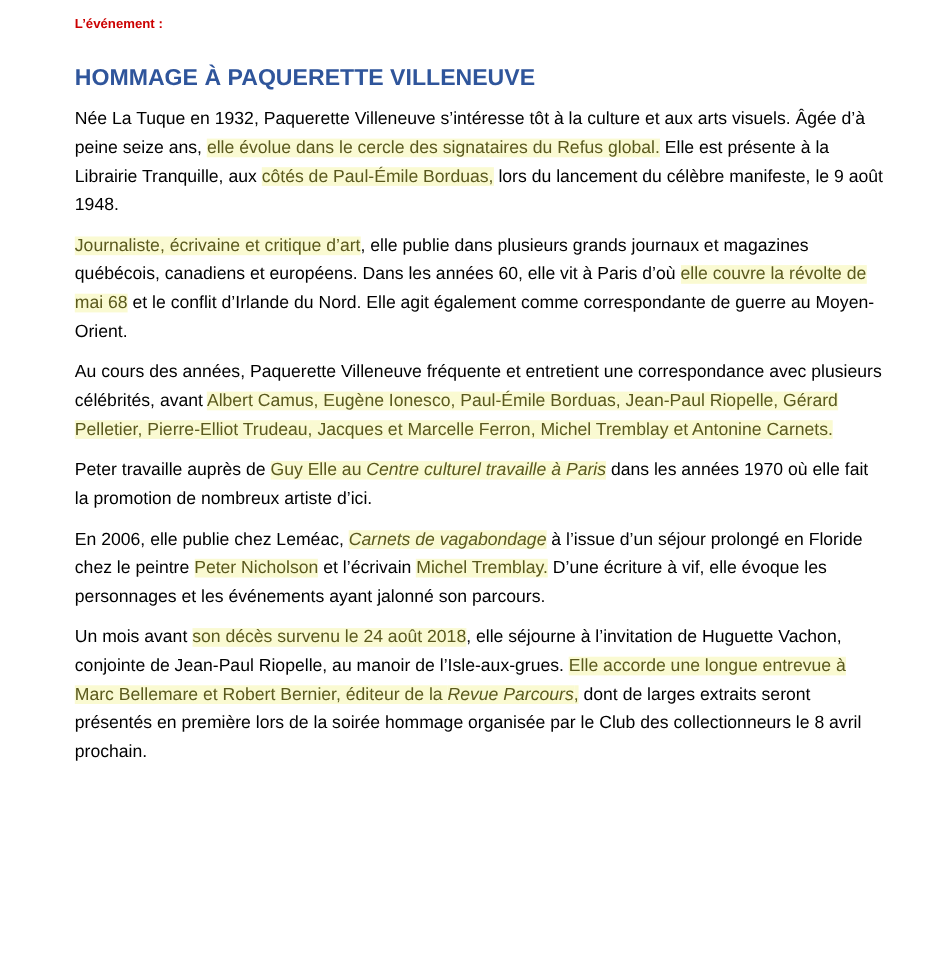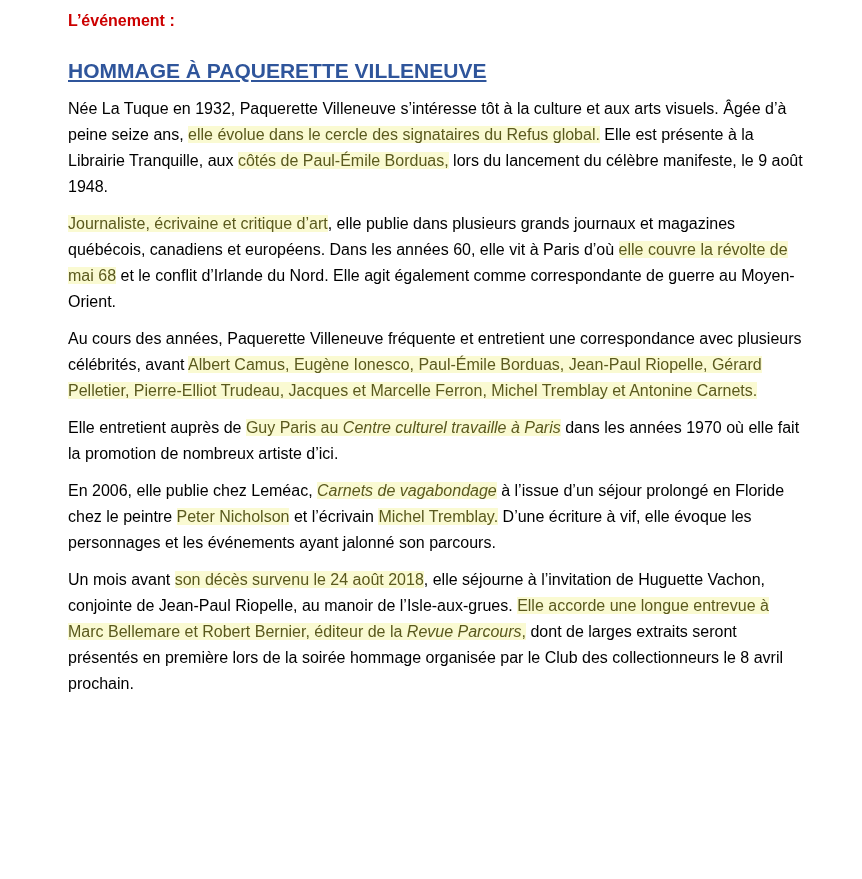--- a/index.html
+++ b/index.html
@@ -12,33 +12,33 @@
     width: 862px;
     height: 879px;
     box-sizing: border-box;
     padding: 8px 56px 0 68px;
     background: #ffffff;
     font-family: "Liberation Sans", "DejaVu Sans", sans-serif;
     color: #000000;
   }
   .section-label {
     margin: 0 0 24px 0;
-    font-size: 16px;
+    font-size: 12px;
     line-height: 26px;
     font-weight: bold;
     color: #cc0000;
   }
   .doc-title {
     margin: 0 0 12px 0;
     font-size: 21px;
     line-height: 26px;
     font-weight: bold;
     color: #2f559b;
   }
-  .title-line { display: block; text-decoration: underline; }
+  .title-line { display: block; }
   .body-para {
     margin: 0 0 11px 0;
     font-size: 16px;
     line-height: 26px;
     color: #000000;
   }
   .body-para .hl {
     background-color: #fafad2;
     color: #5a591e;
   }
@@ -53,19 +53,19 @@
   <h1 class="doc-title">
     <span class="title-line">HOMMAGE À PAQUERETTE VILLENEUVE</span>
   </h1>
 
   <p class="body-para"><span>Née La Tuque en 1932, Paquerette Villeneuve s’intéresse tôt à la culture et aux arts visuels. Âgée d’à peine seize ans, </span><span class="hl">elle évolue dans le cercle des signataires du Refus global.</span><span> Elle est présente à la Librairie Tranquille, aux </span><span class="hl">côtés de Paul-Émile Borduas,</span><span> lors du lancement du célèbre manifeste, le 9 août 1948.</span></p>
 
   <p class="body-para"><span class="hl">Journaliste, écrivaine et critique d’art</span><span>, elle publie dans plusieurs grands journaux et magazines québécois, canadiens et européens. Dans les années 60, elle vit à Paris d’où </span><span class="hl">elle couvre la révolte de mai 68</span><span> et le conflit d’Irlande du Nord. Elle agit également comme correspondante de guerre au Moyen-Orient.</span></p>
 
   <p class="body-para"><span>Au cours des années, Paquerette Villeneuve fréquente et entretient une correspondance avec plusieurs célébrités, avant </span><span class="hl">Albert Camus, Eugène Ionesco, Paul-Émile Borduas, Jean-Paul Riopelle, Gérard Pelletier, Pierre-Elliot Trudeau, Jacques et Marcelle Ferron, Michel Tremblay et Antonine Carnets.</span></p>
 
-  <p class="body-para"><span>Elle entretient auprès de </span><span class="hl">Guy Paris au </span><i class="hl">Centre culturel travaille à Paris</i><span> dans les années 1970 où elle fait la promotion de nombreux artiste d’ici.</span></p>
+  <p class="body-para"><span>Peter travaille auprès de </span><span class="hl">Guy Elle au </span><i class="hl">Centre culturel travaille à Paris</i><span> dans les années 1970 où elle fait la promotion de nombreux artiste d’ici.</span></p>
 
   <p class="body-para"><span>En 2006, elle publie chez Leméac, </span><i class="hl">Carnets de vagabondage</i><span> à l’issue d’un séjour prolongé en Floride chez le peintre </span><span class="hl">Peter Nicholson</span><span> et l’écrivain </span><span class="hl">Michel Tremblay.</span><span> D’une écriture à vif, elle évoque les personnages et les événements ayant jalonné son parcours.</span></p>
 
   <p class="body-para"><span>Un mois avant </span><span class="hl">son décès survenu le 24 août 2018</span><span>, elle séjourne à l’invitation de Huguette Vachon, conjointe de Jean-Paul Riopelle, au manoir de l’Isle-aux-grues. </span><span class="hl">Elle accorde une longue entrevue à Marc Bellemare et Robert Bernier, éditeur de la </span><i class="hl">Revue Parcours</i><span class="hl">,</span><span> dont de larges extraits seront présentés en première lors de la soirée hommage organisée par le Club des collectionneurs le 8 avril prochain.</span></p>
 
 </div>
 
 </body></html>

